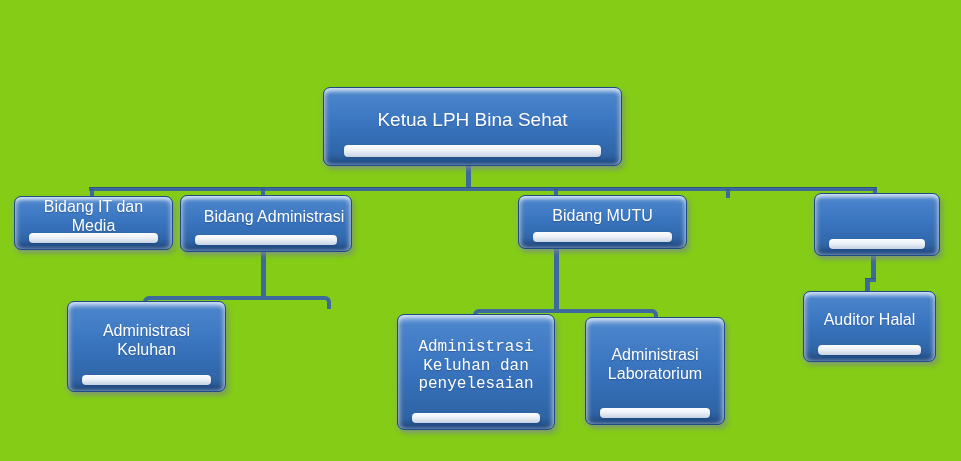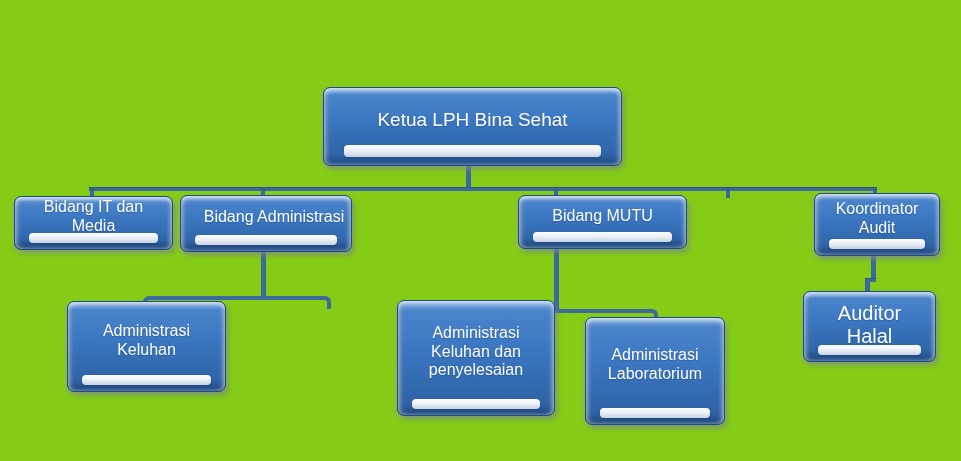--- a/index.html
+++ b/index.html
@@ -78,23 +78,23 @@
   #n-ketua        { left: 323px; top:  87px; width: 297px; height: 77px; font-size: 19px; }
   #n-ketua .shine { left: 20px; right: 20px; bottom: 8px; height: 12px; }
   #n-it-media     { left:  14px; top: 196px; width: 157px; height: 52px; font-size: 16px; justify-content: center; }
   #n-administrasi { left: 180px; top: 195px; width: 170px; height: 55px; font-size: 16px; }
   #n-administrasi .label { padding: 0 4px 12px 20px; }
   #n-mutu         { left: 473px; top: 195px; width: 167px; height: 52px; font-size: 16px; margin-left: 45px; }
   #n-sdm          { left: 655px; top: 195px; width: 147px; height: 57px; font-size: 16px; }
   #n-koordinator  { left: 814px; top: 193px; width: 124px; height: 61px; font-size: 16px; }
   #n-keuangan     { left:  67px; top: 301px; width: 157px; height: 89px; font-size: 16px; }
   #n-dokumen      { left: 261px; top: 303px; width: 130px; height: 85px; font-size: 16px; }
-  #n-keluhan      { left: 397px; top: 300px; width: 156px; height: 114px; font-size: 16px; }
+  #n-keluhan      { left: 397px; top: 314px; width: 156px; height: 114px; font-size: 16px; font-family: Liberation Mono, monospace; }
   #n-laboratorium { left: 585px; top: 317px; width: 138px; height: 106px; font-size: 16px; }
-  #n-auditor      { left: 803px; top: 291px; width: 131px; height: 69px; font-size: 20px; align-items: flex-end; }
+  #n-auditor      { left: 803px; top: 291px; width: 131px; height: 69px; font-size: 16px; }
 
   
   #c-stem-ketua    { left: 466px; top: 162px; width: 5px;  height: 27px; }
   #c-rail-level2   { left:  89px; top: 187px; width: 788px; height: 4px; }
   #c-stem-it       { left:  90px; top: 189px; width: 4px;  height: 10px; }
   #c-stem-adm-t    { left: 261px; top: 189px; width: 4px;  height: 9px;  }
   #c-stem-mutu-t   { left: 554px; top: 189px; width: 4px;  height: 9px;  }
   #c-stem-sdm-t    { left: 726px; top: 189px; width: 4px;  height: 9px;  }
   #c-stem-koord-t  { left: 873px; top: 189px; width: 4px;  height: 7px;  }
   #c-stem-adm-b    { left: 261px; top: 248px; width: 5px;  height: 50px; }
@@ -137,21 +137,20 @@
   <div class="node" id="n-administrasi">
     <div class="shine"></div>
     <div class="label">Bidang Administrasi</div>
   </div>
   <div class="node" id="n-mutu">
     <div class="shine"></div>
     <div class="label">Bidang MUTU</div>
   </div>
   <div class="node" id="n-koordinator">
     <div class="shine"></div>
-    <div class="label">Koordinator Audit</div>
   </div>
 
   <div class="node" id="n-keuangan">
     <div class="shine"></div>
     <div class="label">Administrasi Keluhan</div>
   </div>
   <div class="node" id="n-keluhan">
     <div class="shine"></div>
     <div class="label">Administrasi Keluhan dan penyelesaian</div>
   </div>

